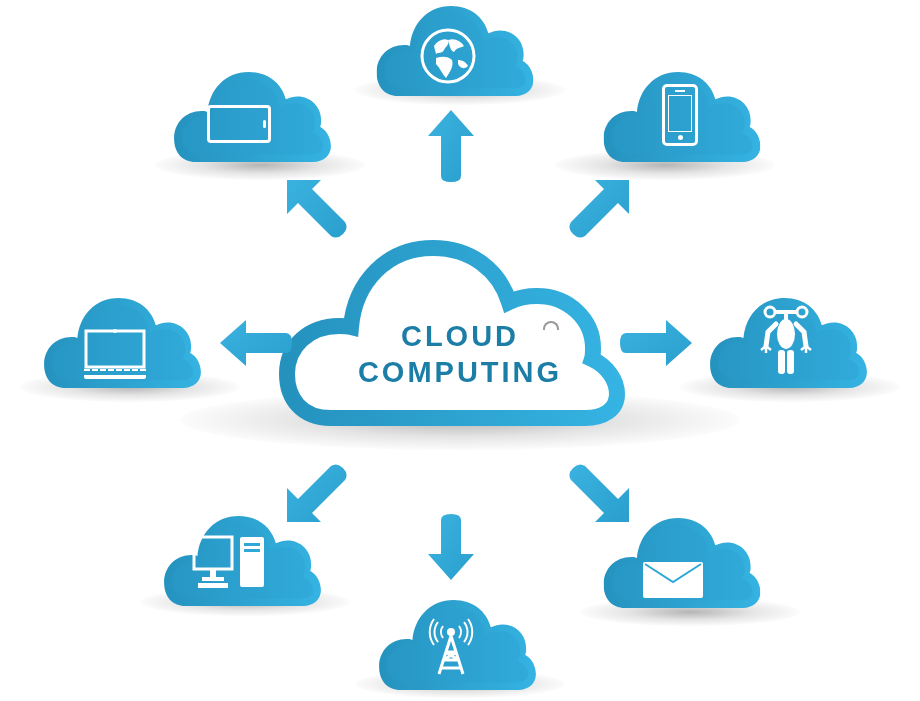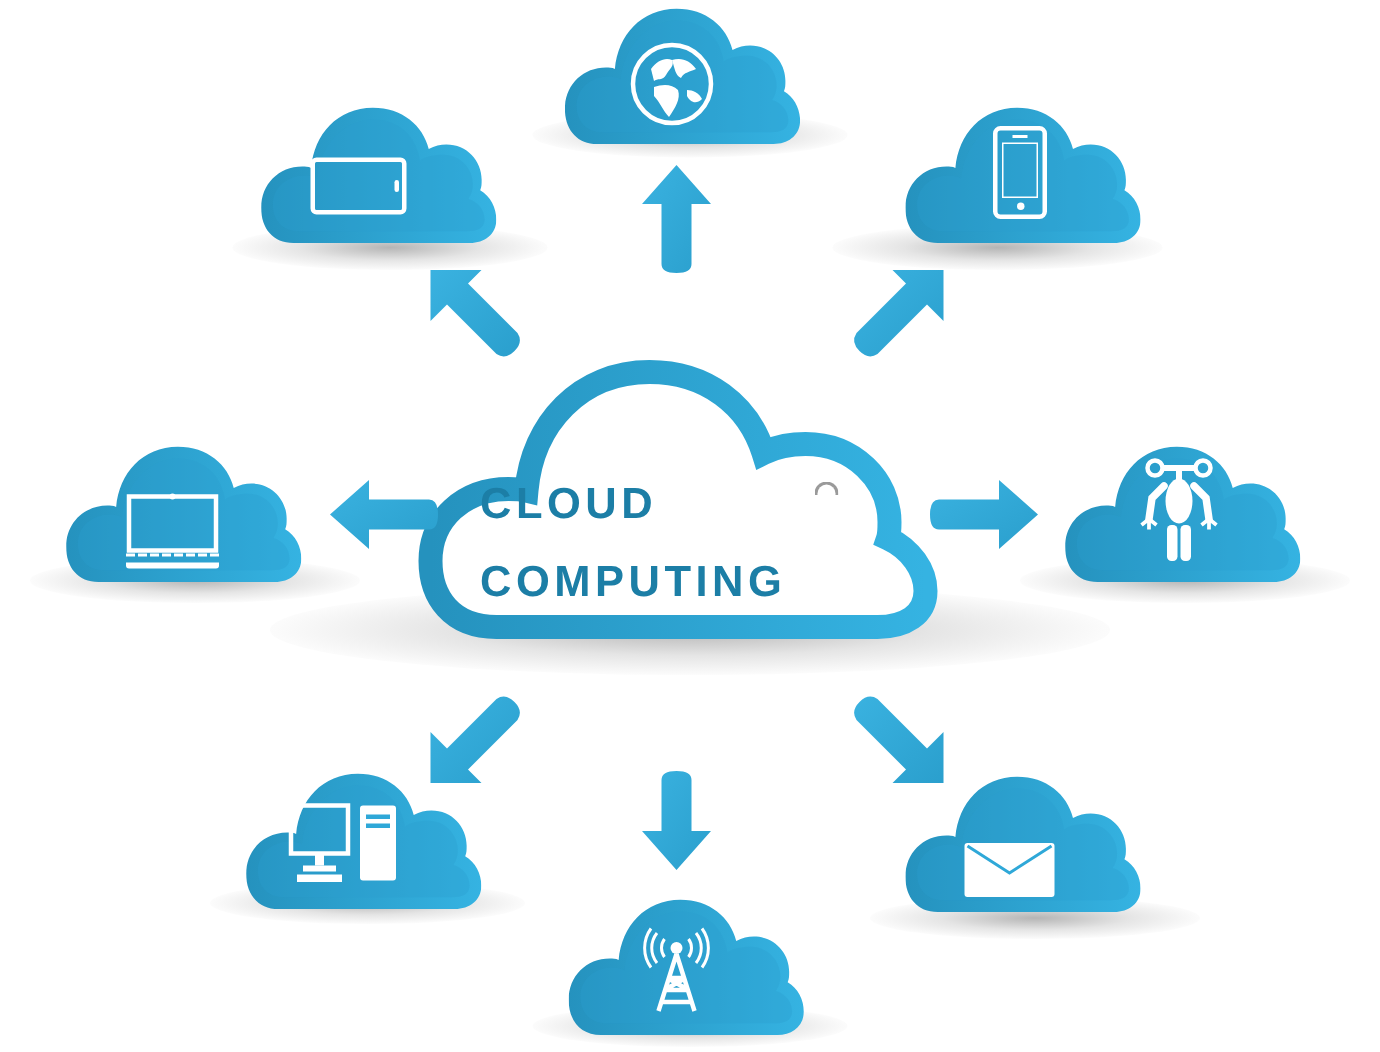--- a/index.html
+++ b/index.html
@@ -1,22 +1,22 @@
 <!DOCTYPE html>
 <html><head>
 <meta charset="utf-8">
 <style>
   html, body { margin:0; padding:0; background:#ffffff; }
   body { width:920px; height:701px; position:relative; overflow:hidden; font-family:"Liberation Sans", sans-serif; }
   .abs { position:absolute; }
   .shadow { position:absolute; border-radius:50%; background:radial-gradient(ellipse at center, rgba(120,120,120,0.55) 0%, rgba(180,180,180,0.35) 40%, rgba(230,230,230,0.15) 70%, rgba(255,255,255,0) 100%); }
   svg { display:block; overflow:visible; }
-  .center-title { position:absolute; left:320px; top:318px; width:280px; text-align:left; color:#1c7ea6; font-weight:bold; letter-spacing:3px; line-height:36px; }
+  .center-title { position:absolute; left:320px; top:318px; width:280px; text-align:center; color:#1c7ea6; font-weight:bold; letter-spacing:3px; line-height:36px; }
   .center-title .l1 { font-size:29px; display:block; }
-  .center-title .l2 { font-size:29px; display:block;margin-top:16px; }
+  .center-title .l2 { font-size:29px; display:block; }
 </style>
 </head>
 <body>
 
 <svg width="0" height="0" style="position:absolute">
   <defs>
     <linearGradient id="cloudGrad" x1="0" y1="0" x2="1" y2="0">
       <stop offset="0" stop-color="#2592be"></stop>
       <stop offset="1" stop-color="#35b3e2"></stop>
     </linearGradient>

